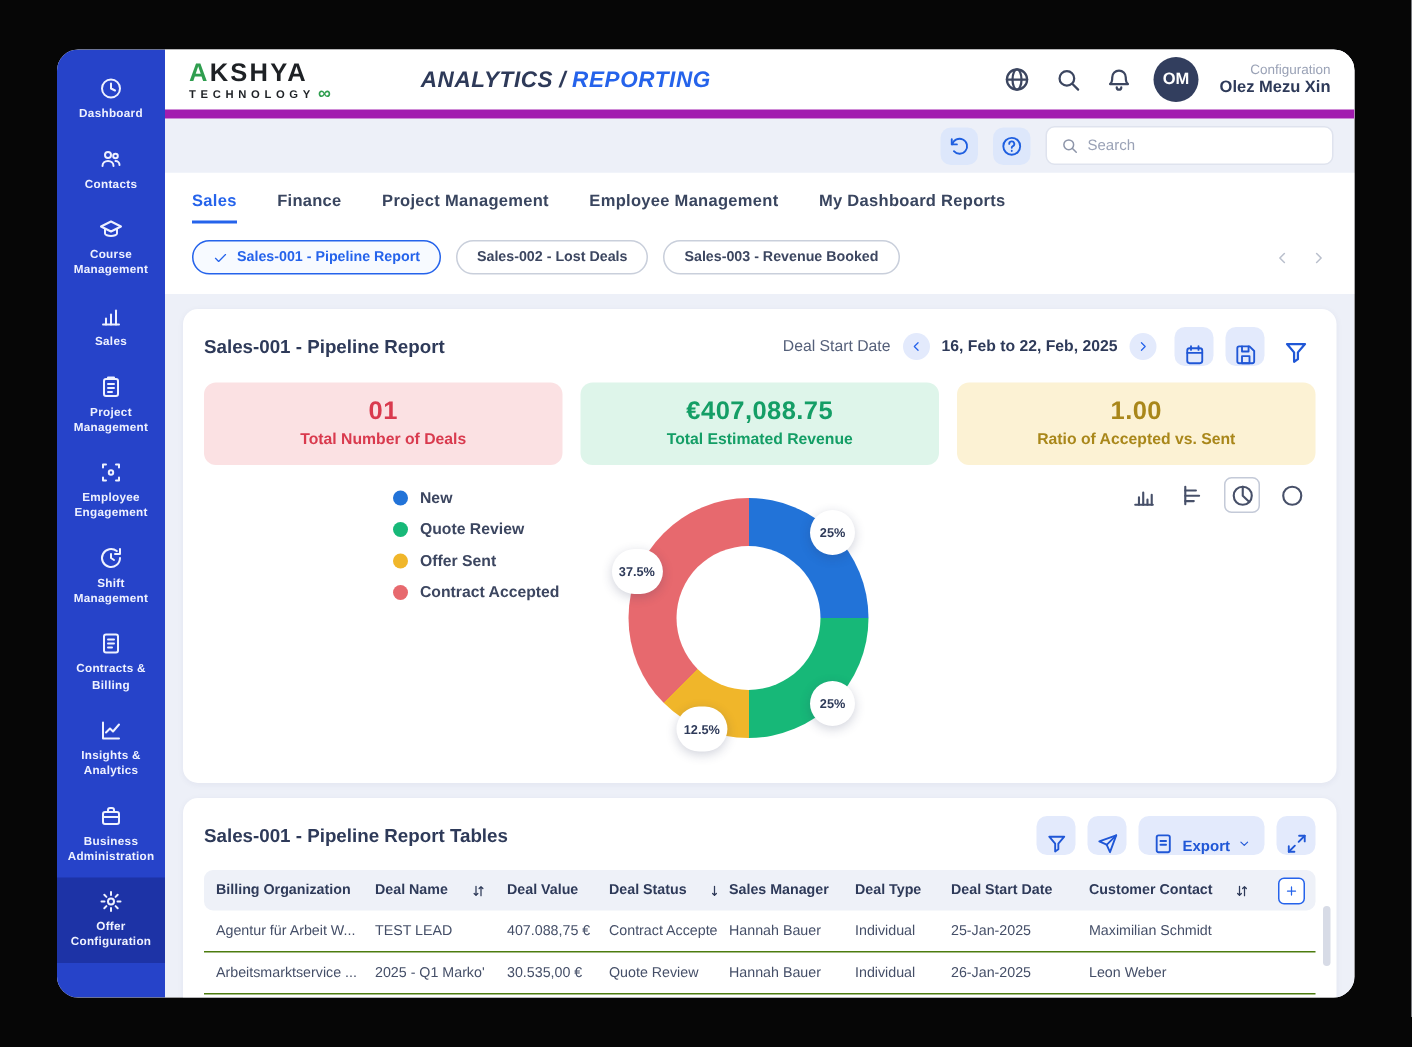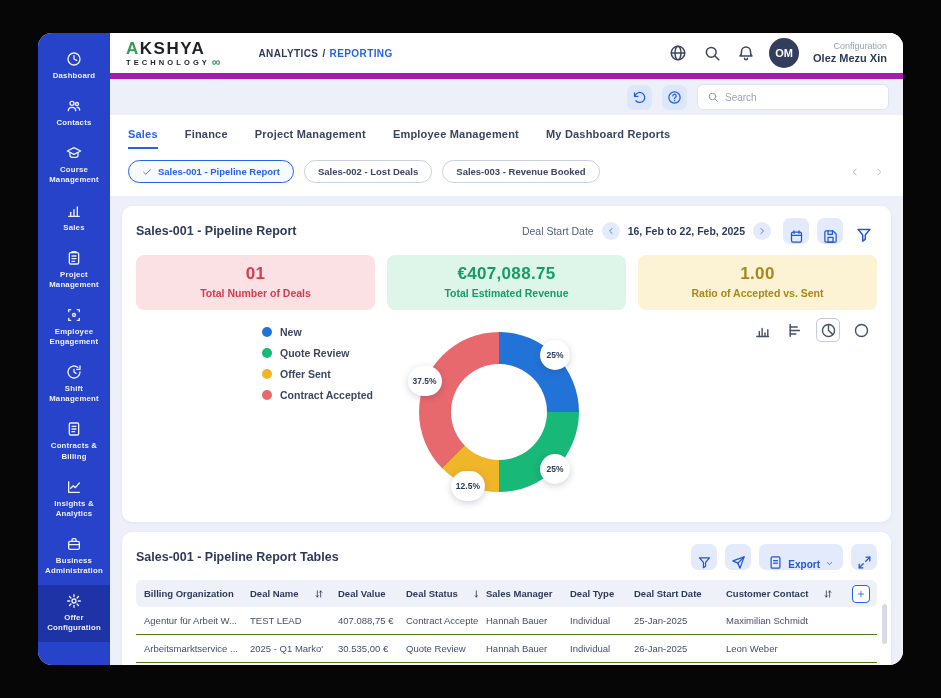--- a/index.html
+++ b/index.html
@@ -23,21 +23,21 @@
   .main { flex:1; display:flex; flex-direction:column; background:#edf0f8; min-width:0; }
 
   .topbar { height:46px; background:#fff; display:flex; align-items:center; padding:0 16px;
             border-bottom:6px solid #a21caf; flex-shrink:0; }
   .brand { display:flex; flex-direction:column; line-height:1; cursor:pointer; }
   .b1 { font-size:17px; font-weight:800; color:#1e2125; letter-spacing:1.5px; }
   .b1 .ba { color:#2f9e4f; }
   .b2 { font-size:7.5px; font-weight:800; color:#1e2125; letter-spacing:3.1px; margin-top:2px;
         display:flex; align-items:center; gap:2px; }
   .b2 .binf { color:#2f9e4f; font-size:12px; letter-spacing:0; line-height:.6; }
-  .crumb { margin-left:38px; font-size:10px; font-weight:800; letter-spacing:.4px; }
+  .crumb { margin-left:60px; font-size:15px; font-weight:800; letter-spacing:.4px;font-style:italic; }
   .crumb .c1 { color:#2e3a59; } .crumb .csep { color:#2e3a59; margin:0 4px; }
   .crumb .c2 { color:#2563eb; }
   .hright { margin-left:auto; display:flex; align-items:center; gap:14px; }
   .hicons { display:flex; align-items:center; gap:16px; }
   .hicons .hbtn { background:none; border:none; color:#3c4660; cursor:pointer; width:18px; height:18px; }
   .hicons .hbtn svg { width:18px; height:18px; }
   .avatar { width:30px; height:30px; border-radius:50%; background:#323e5e; color:#fff;
             font-size:11px; font-weight:800; display:flex; align-items:center; justify-content:center;
             cursor:pointer; }
   .uinfo { display:flex; flex-direction:column; line-height:1.25; }

